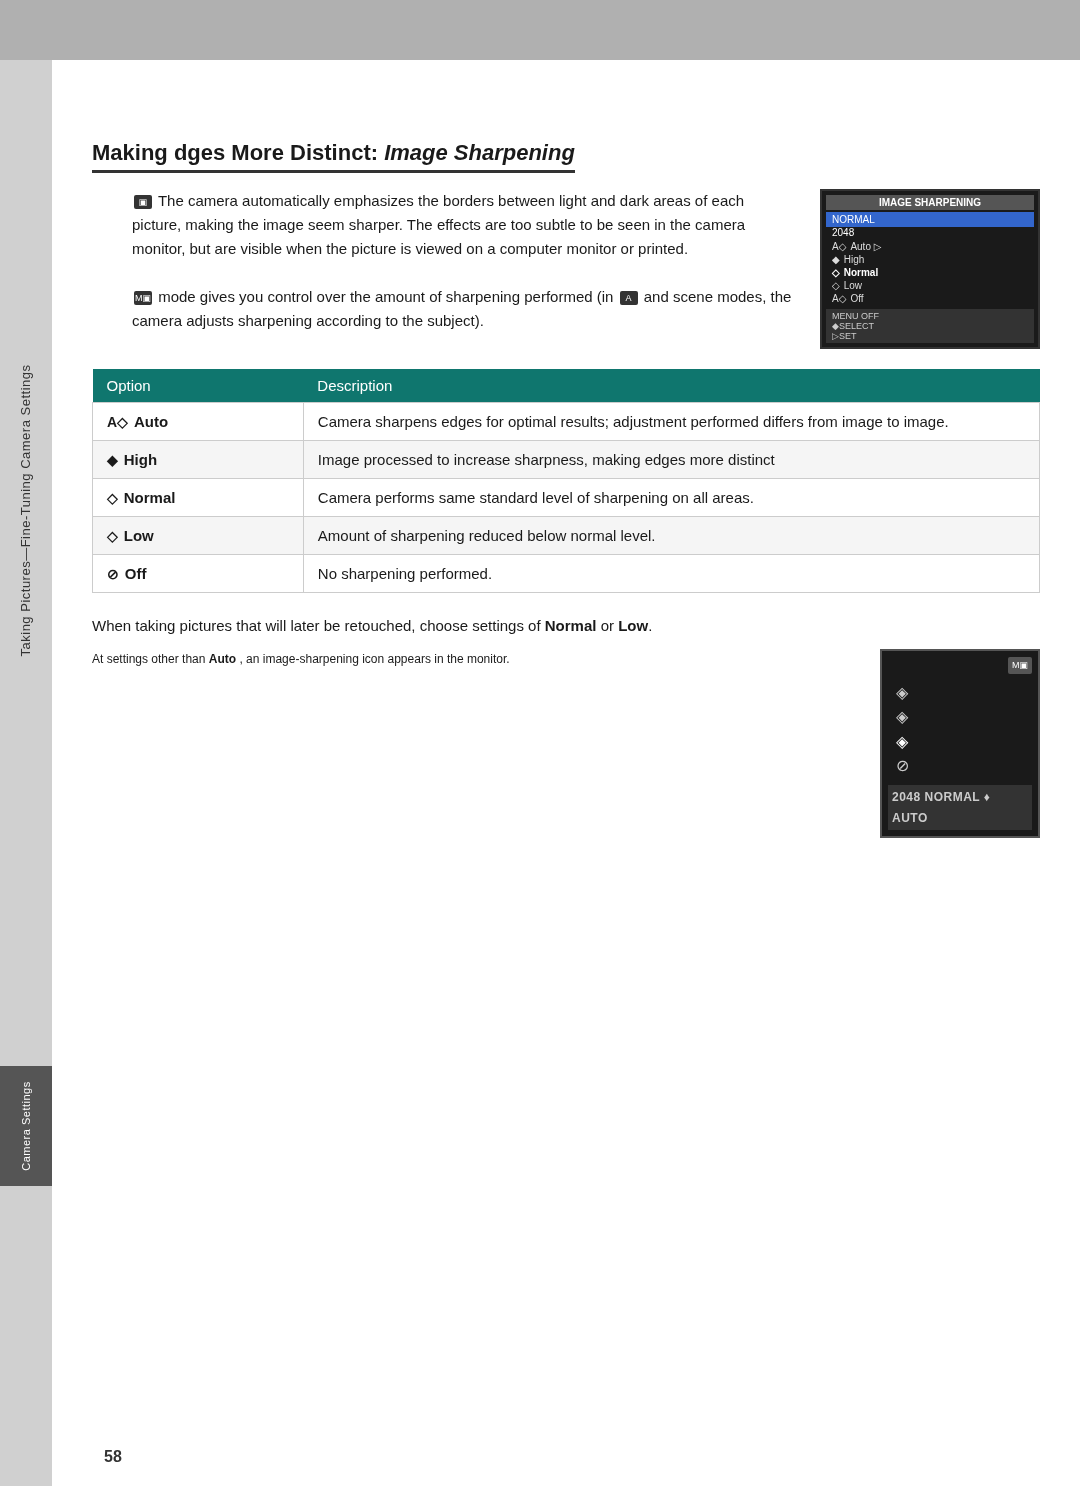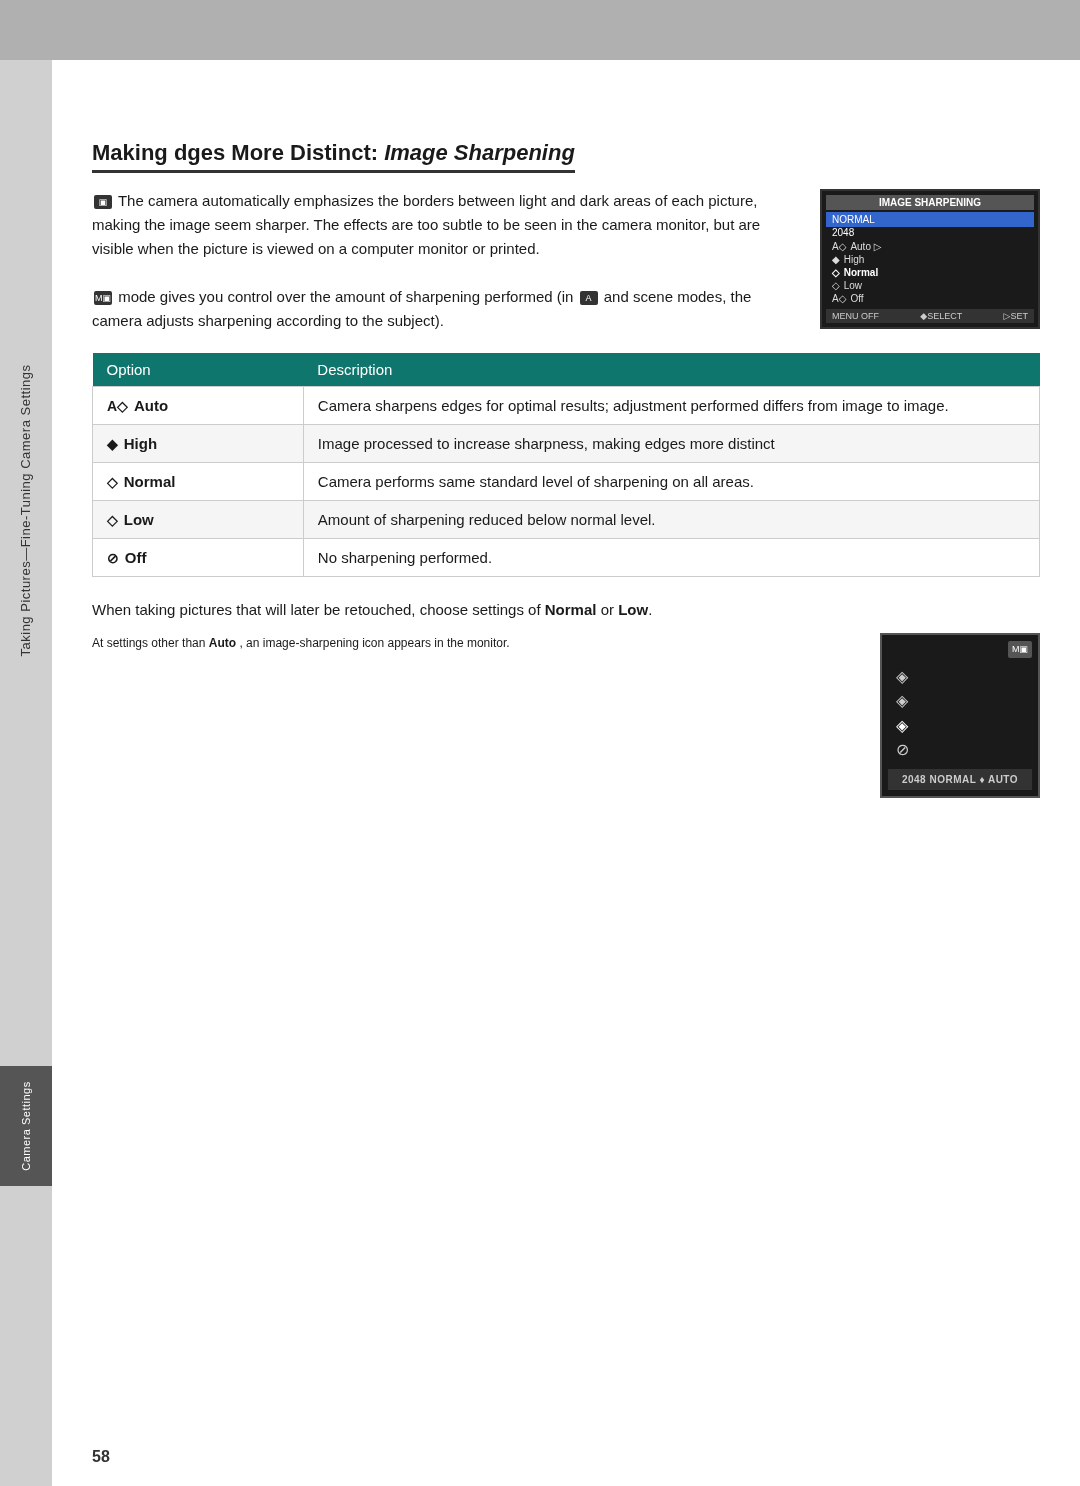--- a/index.html
+++ b/index.html
@@ -92,20 +92,21 @@
 
     .page-title em {
       font-style: italic;
     }
 
     
     .top-section {
       display: flex;
       gap: 24px;
       margin-bottom: 20px;
+      margin-left: 40px;
     }
 
     .intro-text {
       flex: 1;
       font-size: 15px;
       line-height: 1.6;
       color: #1a1a1a;
     }
 
     
@@ -162,20 +163,21 @@
     }
 
     .camera-menu-bottom {
       background: #333;
       color: #ccc;
       padding: 2px 6px;
       font-size: 9px;
       display: flex;
       justify-content: space-between;
       margin-top: 2px;
+      flex-direction: column;
     }
 
     
     .options-table {
       width: 100%;
       border-collapse: collapse;
       margin: 20px 0;
       font-size: 15px;
     }
 
@@ -280,33 +282,33 @@
       line-height: 1.4;
     }
 
     .stack-icon.active {
       color: #fff;
     }
 
     .icon-preview-bottom {
       background: #333;
       color: #ccc;
-      font-size: 10px;
-      text-align: center;
+      font-size: 12px;
+      text-align: left;
       padding: 2px 4px;
       margin-top: 4px;
       font-weight: bold;
       letter-spacing: 0.5px;
     }
 
     
     .page-number {
       position: absolute;
       bottom: 20px;
-      left: 52px;
+      left: 64px;
       padding-left: 40px;
       font-size: 16px;
       font-weight: bold;
       color: #333;
     }
 
     
     .inline-icon {
       display: inline-flex;
       align-items: center;

